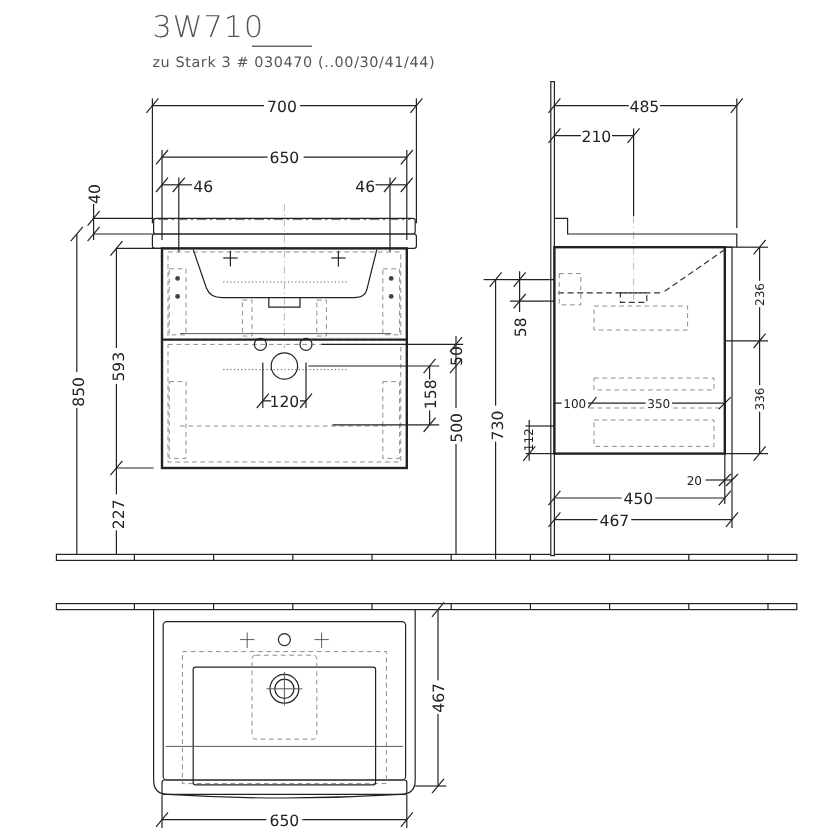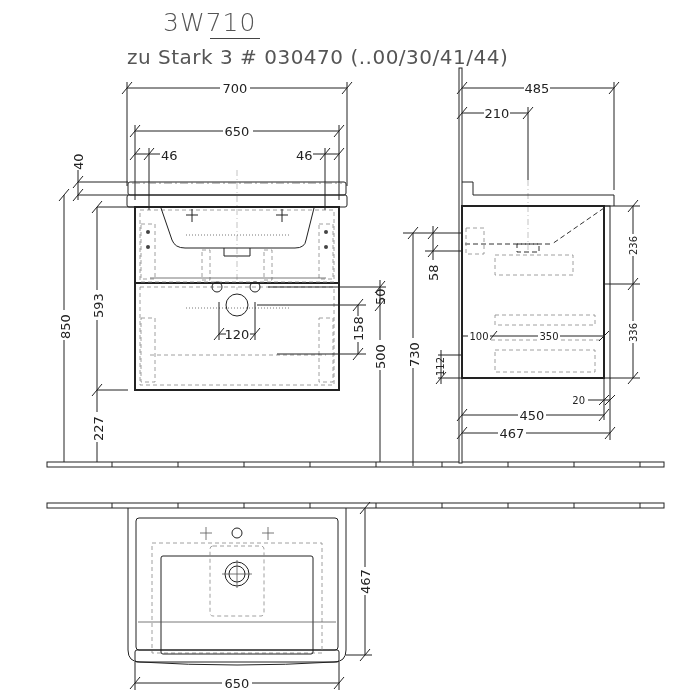--- a/index.html
+++ b/index.html
@@ -1,20 +1,20 @@
 <!DOCTYPE html>
 <html><head>
 <meta charset="utf-8">
 <style>
   html, body { margin:0; padding:0; background:#ffffff; }
   body { width:700px; height:700px; overflow:hidden; position:relative; font-family:"DejaVu Sans", sans-serif; }
   #drawing { position:absolute; left:0; top:0; }
-  .title { position:absolute; left:127px; top:8px; font-size:25px; color:#555; letter-spacing:1px; font-weight:300;margin-left:36px; }
+  .title { position:absolute; left:127px; top:8px; font-size:25px; color:#555; letter-spacing:1px; font-weight:300; }
   .title-underline { position:absolute; left:210px; top:38px; width:50px; height:1px; background:#444; }
-  .subtitle { position:absolute; left:127px; top:45px; font-size:20px; color:#555; letter-spacing:0.5px; }
+  .subtitle { position:absolute; left:127px; top:45px; font-size:12px; color:#555; letter-spacing:0.5px; }
   text.dim { font-family:"DejaVu Sans", sans-serif; font-size:13px; fill:#222; }
   text.dim-small { font-family:"DejaVu Sans", sans-serif; font-size:10px; fill:#222; }
   .ln { stroke:#222; stroke-width:1; fill:none; }
   .thick { stroke:#222; stroke-width:2; fill:none; }
   .thin { stroke:#555; stroke-width:0.8; fill:none; }
   .dash { stroke:#888; stroke-width:0.8; fill:none; stroke-dasharray:4 3; }
   .dashdark { stroke:#333; stroke-width:1; fill:none; stroke-dasharray:5 3; }
   .dashdot { stroke:#666; stroke-width:0.8; fill:none; stroke-dasharray:8 3 2 3; }
   .center { stroke:#aaa; stroke-width:0.7; fill:none; stroke-dasharray:6 3 1 3; }
   .wall { stroke:#222; stroke-width:1; fill:#fff; }

